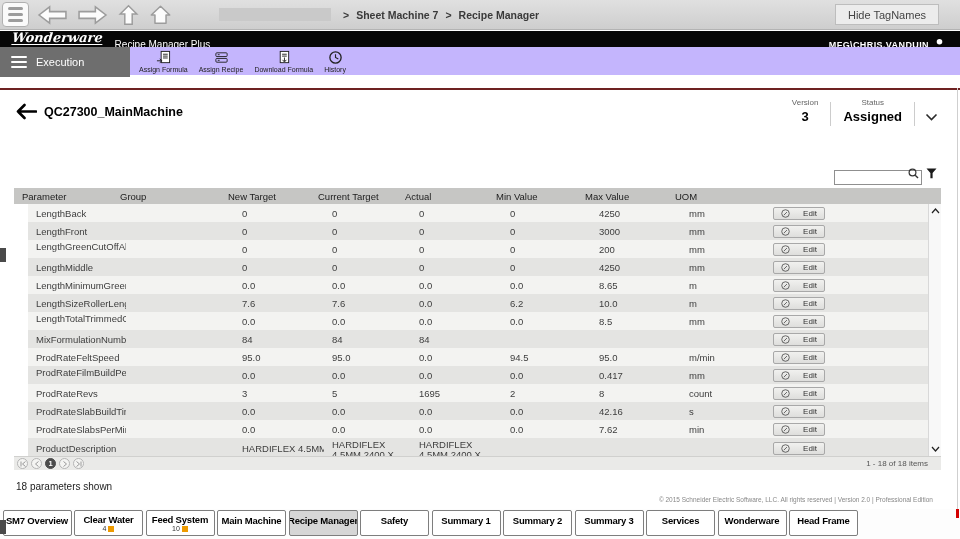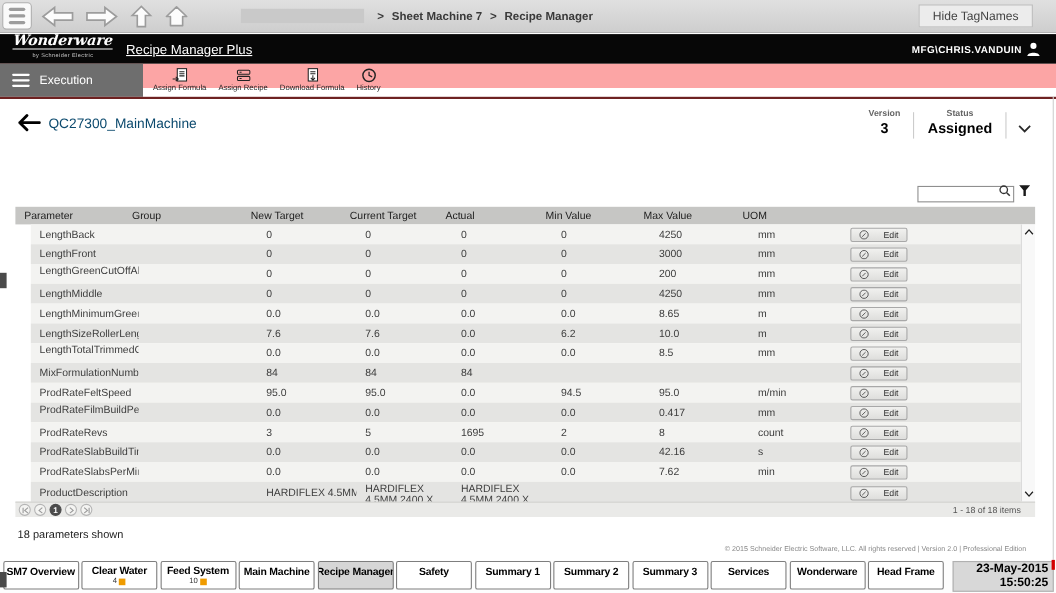--- a/index.html
+++ b/index.html
@@ -23,43 +23,43 @@
                 border:1px solid #bdbdbd;font-size:11px;color:#444;display:flex;align-items:center;
                 font-family:"Liberation Sans",sans-serif;}
 
   
   .appbar{position:absolute;left:0;top:31px;width:960px;height:27px;background:#070707;
           display:flex;align-items:center;}
   .logo{margin-left:12px;display:flex;flex-direction:column;line-height:11px;}
   .logo-primary{font-family:"DejaVu Serif",serif;font-style:italic;font-weight:bold;color:#fff;
                 font-size:13px;transform:skewX(-6deg);border-bottom:1px solid #fff;padding-bottom:1px;}
   .logo-secondary{font-size:5px;color:#c8c8c8;letter-spacing:.4px;margin-top:1px;text-align:center;}
-  .app-title{margin-left:12px;color:#fff;font-size:12px;text-decoration:underline;}
+  .app-title{margin-left:12px;color:#fff;font-size:10px;}
   .appbar-right{margin-left:auto;margin-right:14px;display:flex;align-items:center;gap:4px;}
   .user-name{color:#fff;font-size:9px;font-weight:bold;letter-spacing:.4px;}
 
   
-  .toolbar{position:absolute;left:0;top:58px;width:960px;height:22px;background:#fca5a5;display:flex;}
+  .toolbar{position:absolute;left:0;top:47px;width:960px;height:28px;background:#c4b5fd;display:flex;}
   .exec-block{width:130px;height:30px;background:#6e6e6e;display:flex;align-items:center;gap:9px;
               padding-left:11px;box-sizing:border-box;}
   .exec-ham span{display:block;width:16px;height:2.5px;background:#fff;margin:2.5px 0;border-radius:1px;}
   .exec-label{color:#fff;font-size:11px;}
   .tool-actions{display:flex;align-items:flex-start;padding-top:3px;margin-left:6px;gap:5px;}
   .tool-btn{display:flex;flex-direction:column;align-items:center;padding:0 3px;border:none;background:transparent;}
   .tool-btn .lbl{font-size:7px;color:#222;margin-top:1px;white-space:nowrap;font-family:"Liberation Sans",sans-serif;}
   .red-line{position:absolute;left:0;top:88px;width:960px;height:2px;background:#6e2222;}
 
   
   .content{position:absolute;left:0;top:90px;width:956px;height:419px;background:#fff;}
   .back-btn{position:absolute;left:15px;top:13px;border:none;background:transparent;padding:0;}
-  .page-title{position:absolute;left:44px;top:15px;font-size:12.5px;font-weight:normal;color:#0c4a6e;}
+  .page-title{position:absolute;left:44px;top:15px;font-size:12.5px;font-weight:bold;color:#000000;}
 
   .vs-block{position:absolute;right:18px;top:8px;display:flex;align-items:stretch;}
   .vs-cell{display:flex;flex-direction:column;align-items:center;padding:0 12px;}
-  .vs-label{font-size:8px;color:#666;font-weight:bold;}
+  .vs-label{font-size:8px;color:#666;}
   .vs-value{font-size:13px;font-weight:bold;color:#000;margin-top:2px;}
   .vs-div{width:1px;background:#ccc;margin-top:4px;height:24px;}
   .vs-chevron{border:none;background:transparent;padding:10px 0 0 10px;}
 
   .tab-row{position:absolute;left:0;top:50px;width:100%;height:20px;}
   .tab-label{margin-left:26px;font-size:10.5px;color:#6e6e58;display:inline-block;}
   .tab-active-line{position:absolute;left:18px;top:17px;width:96px;height:3px;background:#b5bd00;}
   .tab-full-line{position:absolute;left:14px;top:19px;width:927px;height:1px;background:#d6d98f;}
 
   .search-wrap{position:absolute;top:76px;right:34px;width:88px;height:15px;}
@@ -741,22 +741,18 @@
     </span>
   </button>
 
   <button class="tb-btn">
     <span class="tb-label">Head Frame</span>
     <span class="tb-badge" hidden="">
       <span class="tb-badge-num"></span>
       <span class="badge-square"></span>
     </span>
   </button>
-<div class="clock">
-    <span>23-May-2015</span>
-    <span>15:50:25</span>
-  </div>
 </div>
 
 <div class="edge-tab" style="top:248px"></div>
 <div class="edge-tab" style="top:520px"></div>
 <div class="right-edge"></div>
 <div class="red-tick"></div>
 
 </body></html>

